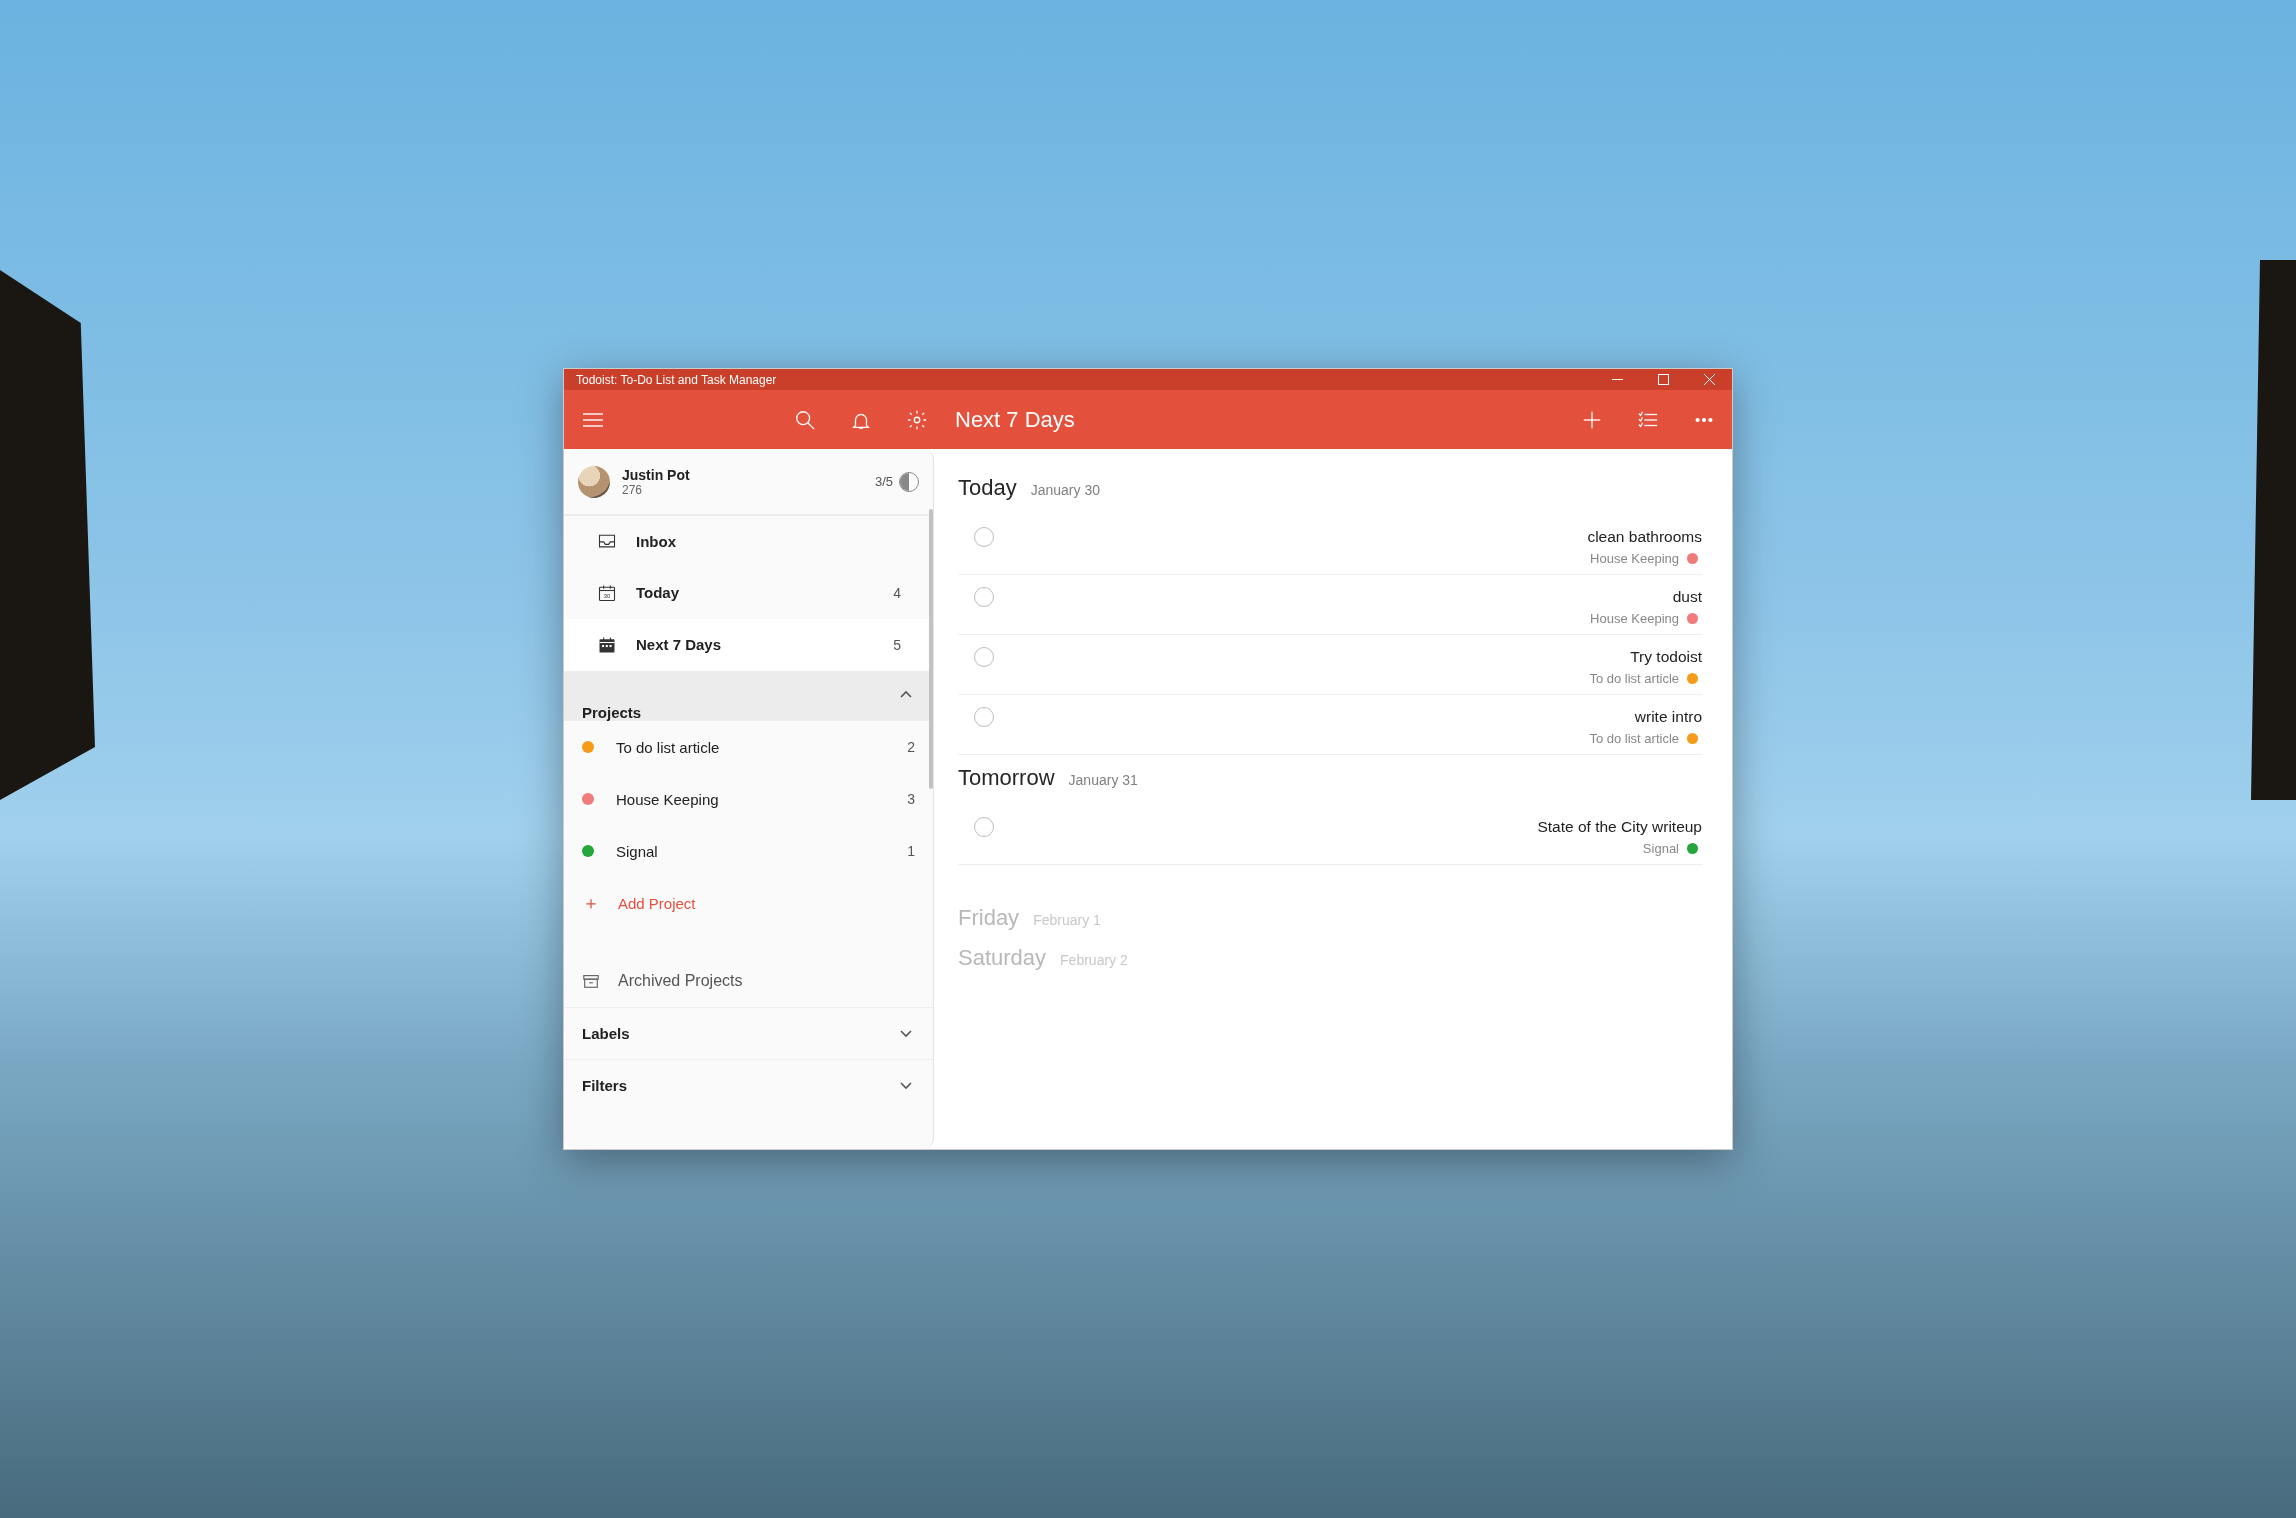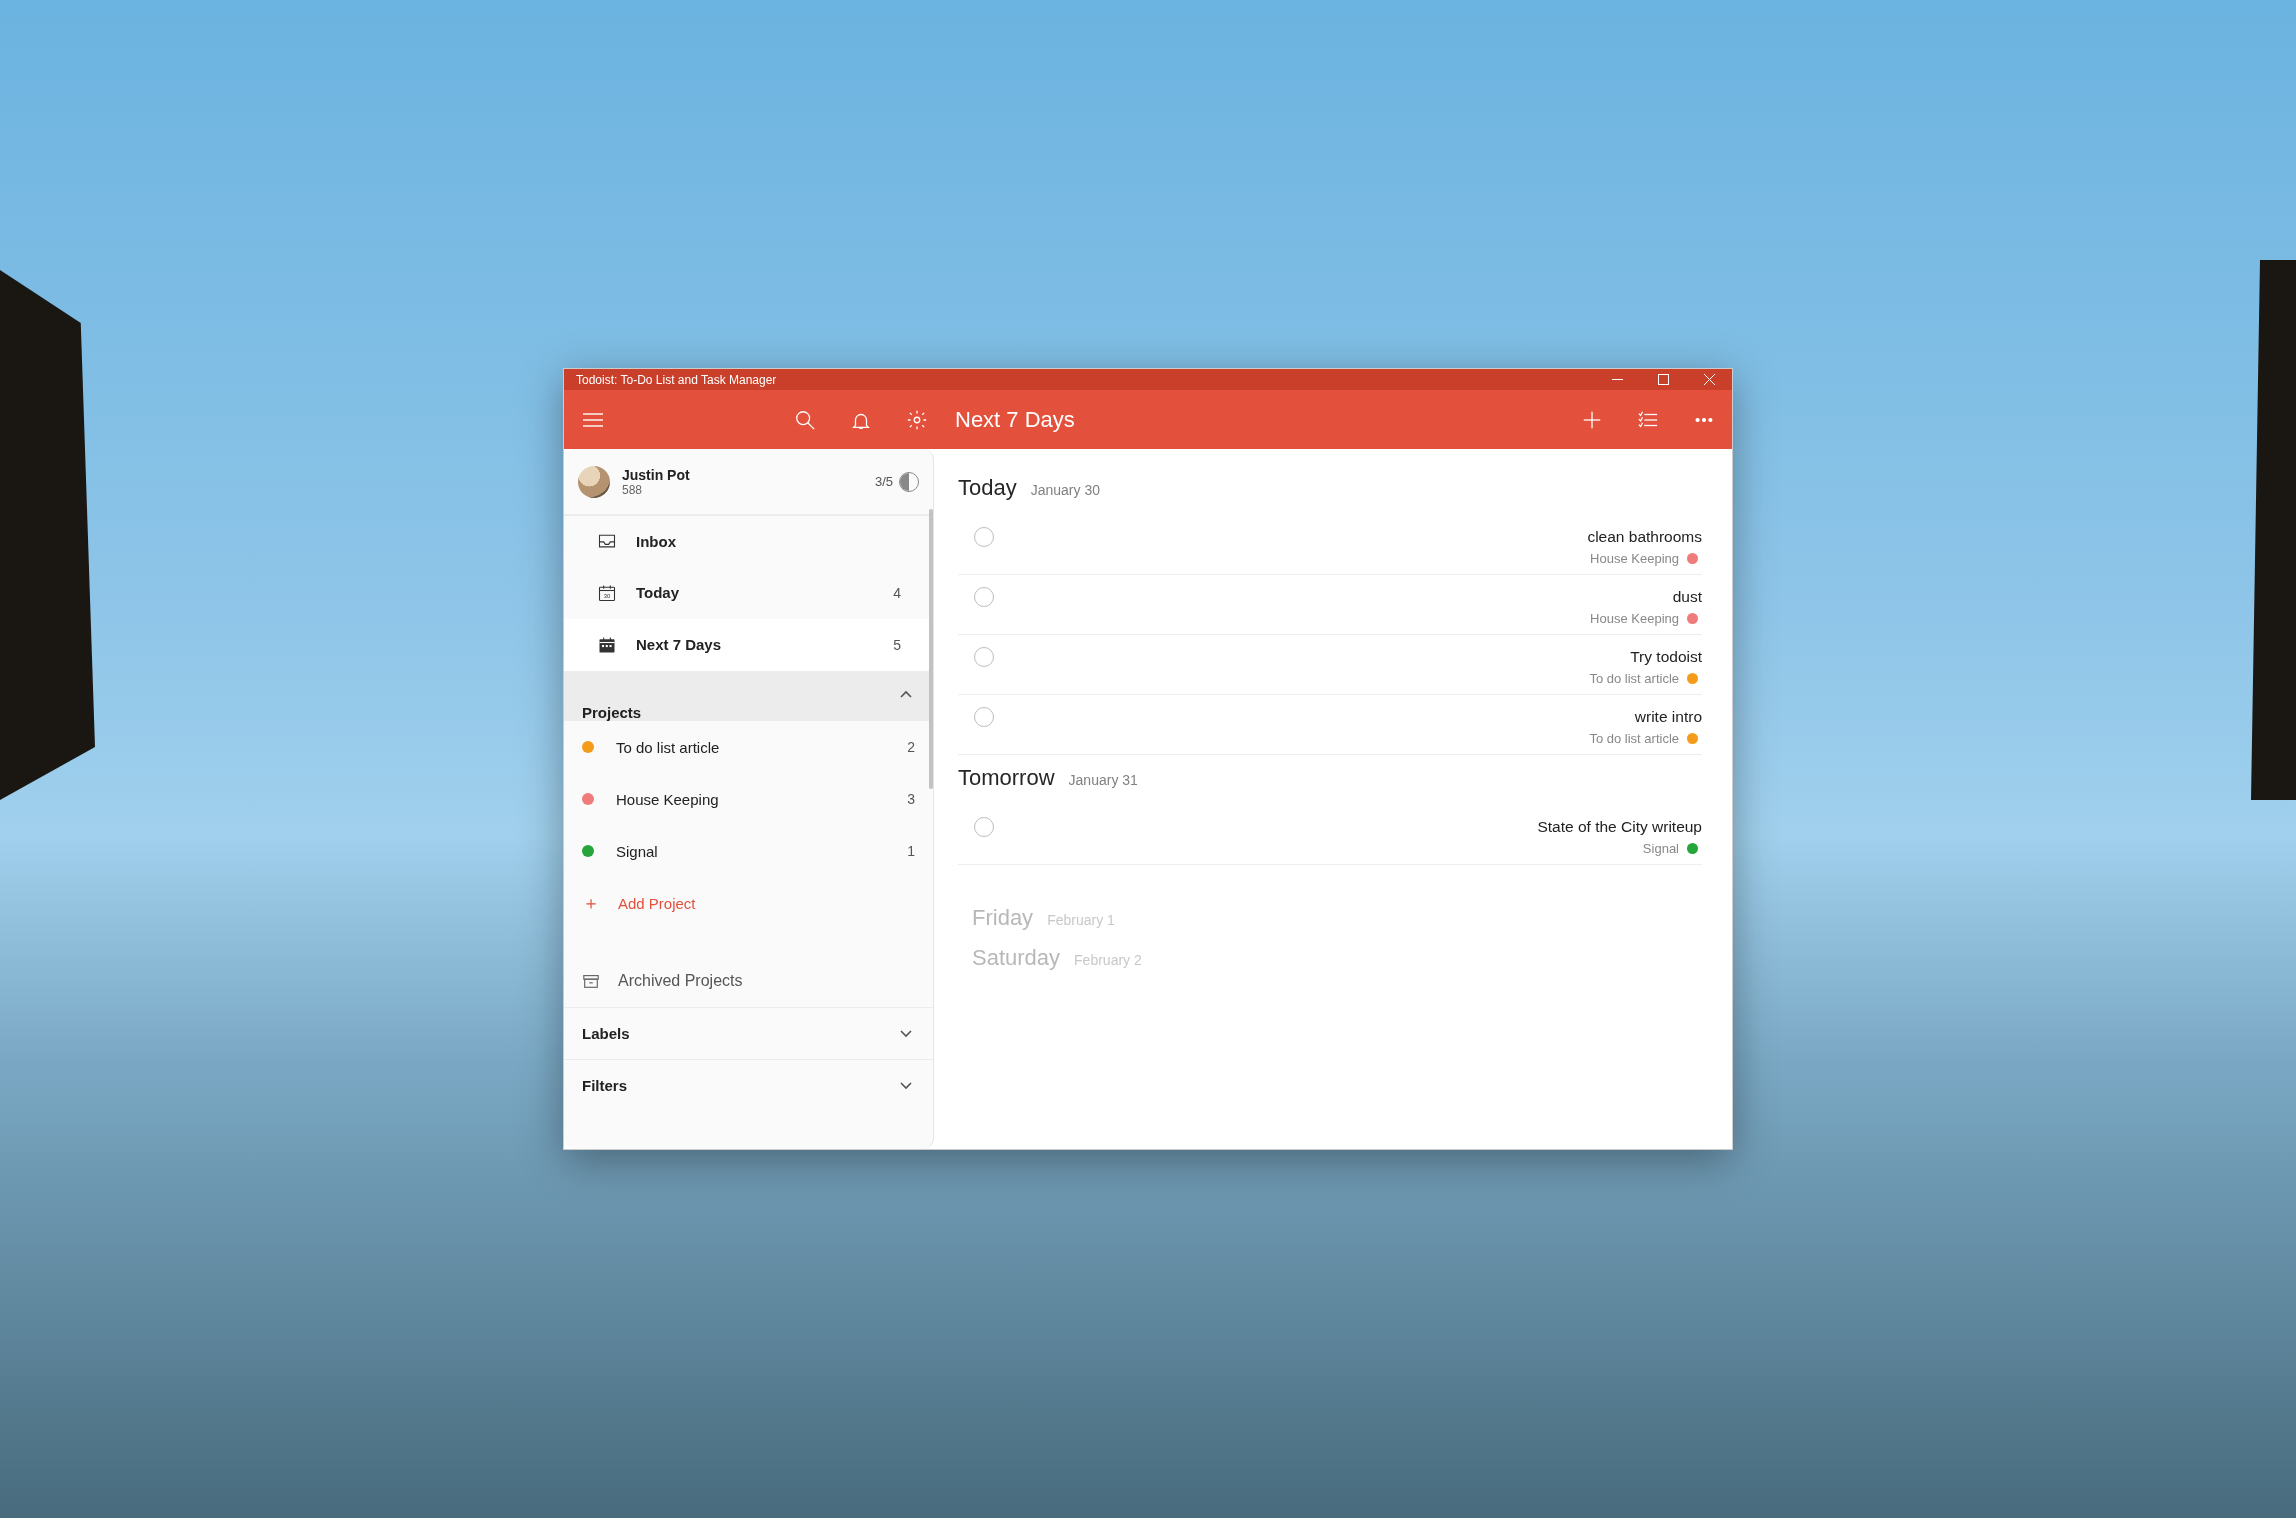--- a/index.html
+++ b/index.html
@@ -230,21 +230,21 @@
   .day-header {
     display:flex;
     align-items: baseline;
     gap: 14px;
     margin-bottom: 14px;
     margin-top: 10px;
   }
   .day-header.first{ margin-top:0; }
   .day-name { font-size:22px; color:#262626; }
   .day-date { font-size:14px; color:#808080; }
-  .day-header.faded .day-name { color:#b8b8b8; font-size:22px;margin-left:14px; }
+  .day-header.faded .day-name { color:#b8b8b8; font-size:22px; }
   .day-header.faded .day-date { color:#c8c8c8; }
 
   .task {
     display:flex;
     flex-direction:column;
     border-bottom:1px solid #eee;
     padding: 12px 0 8px 16px;
     text-align: right;
   }
   .task-row1 {
@@ -358,21 +358,21 @@
 
   <div class="body">
 
     <div class="sidebar">
       <div class="scroll-indicator"></div>
 
       <div class="user-row">
         <div class="avatar"></div>
         <div class="user-meta">
           <div class="user-name">Justin Pot</div>
-          <div class="user-sub">588</div>
+          <div class="user-sub">276</div>
         </div>
         <div class="karma">
           <span>3/5</span>
           <span class="karma-circle"></span>
         </div>
       </div>
 
       <div class="nav-item nav-group-row">
         <span class="icon">
           <svg viewBox="0 0 24 24">

